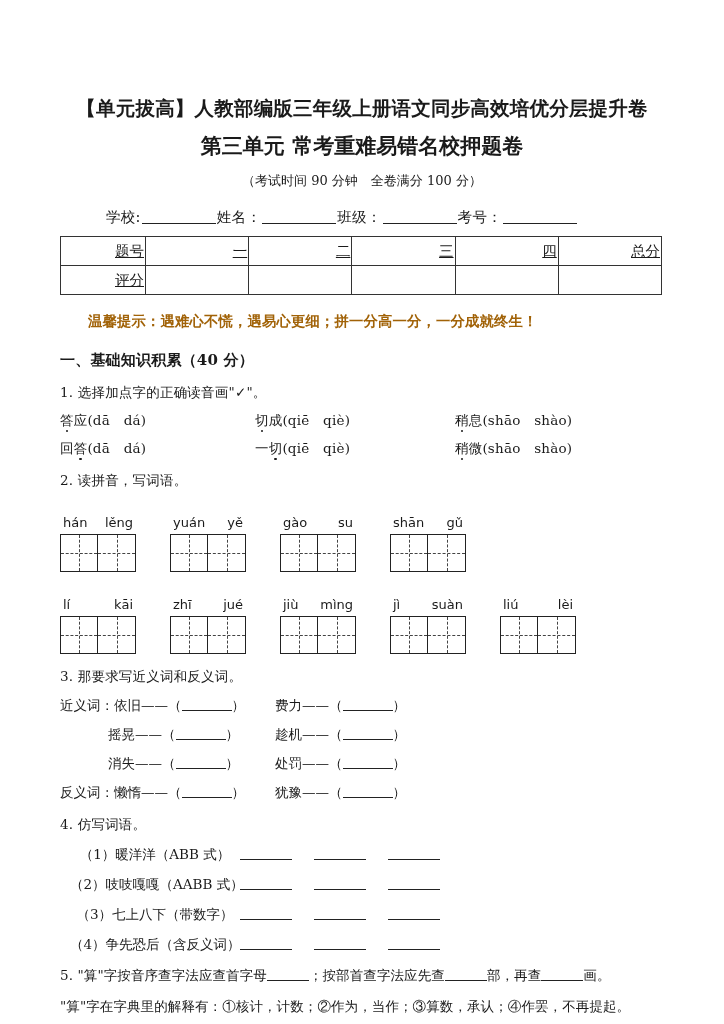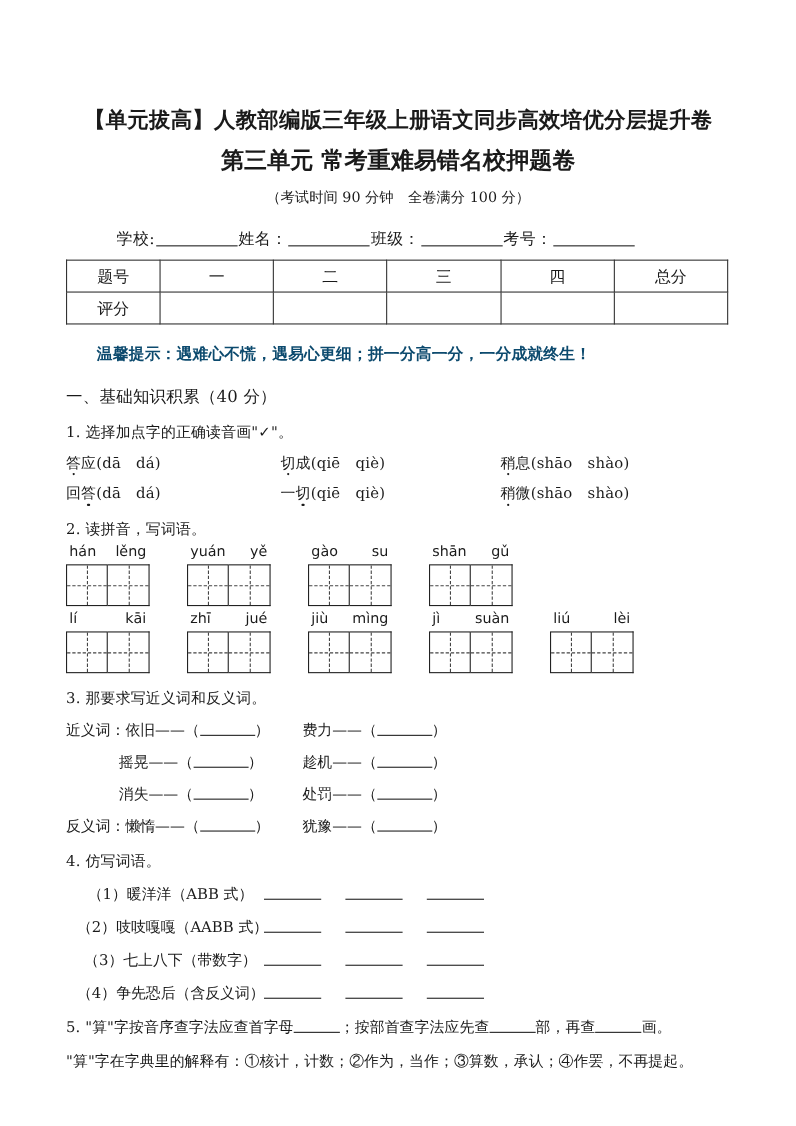--- a/index.html
+++ b/index.html
@@ -74,41 +74,42 @@
   
   table.score-table {
     margin-top: 9px;
     border-collapse: collapse;
     width: 602px;
     table-layout: fixed;
   }
   table.score-table td {
     border: 1.1px solid #333;
     height: 26px;
-    text-align: center;
+    text-align: right;
     vertical-align: middle;
     font-size: 14.5px;
+    text-decoration: underline;
   }
   table.score-table td.lbl { width: 82px; }
 
   
   .tip {
-    color: #0c4a6e;
+    color: #a16207;
     font-size: 14.3px;
     font-weight: bold;
     margin-top: 17px;
     padding-left: 28px;
     letter-spacing: .2px;
     white-space: nowrap;
   }
 
   
   .section-head {
     font-size: 15px;
-    font-weight: normal;
+    font-weight: bold;
     margin-top: 20px;
     letter-spacing: .2px;
   }
   .q-head {
     font-size: 13.5px;
     margin-top: 14px;
     letter-spacing: .2px;
   }
   .row {
     font-size: 13.5px;
@@ -134,21 +135,21 @@
     background: #1a1a1a;
     border-radius: 50%;
   }
 
   
   .pin-row { display: flex; }
   .pin-row > div:nth-child(1) { width: 195px; }
   .pin-row > div:nth-child(2) { width: 200px; }
 
   
-  .grid-block { margin-top: 4px; text-align: right; }
+  .grid-block { margin-top: 25px; text-align: right; }
   .grid-row {
     display: flex;
     align-items: flex-end;
   }
   .grid-group { width: 76px; margin-right: 34px; }
   .grid-group:last-child { margin-right: 0; }
   .grid-pinyin {
     font-family: "DejaVu Sans", "Liberation Sans", sans-serif;
     font-size: 13px;
     display: flex;

